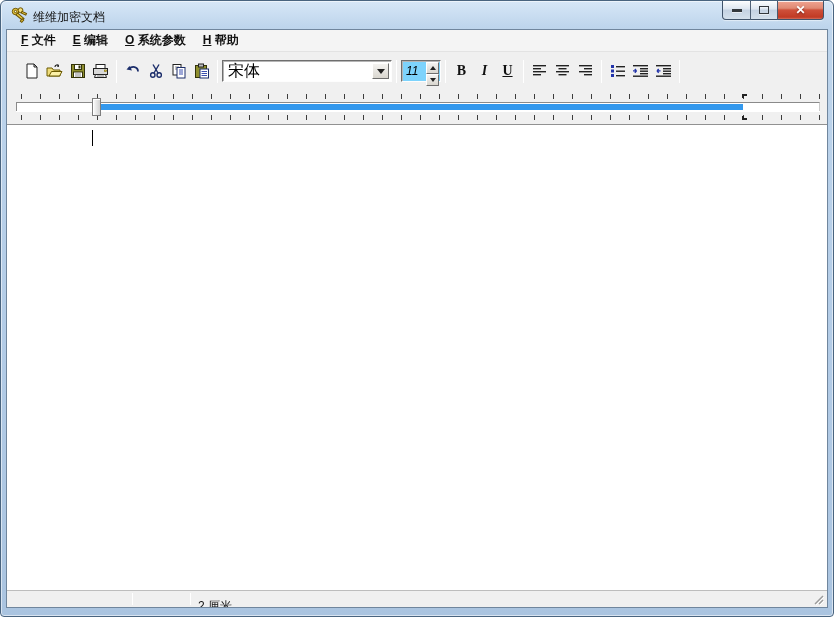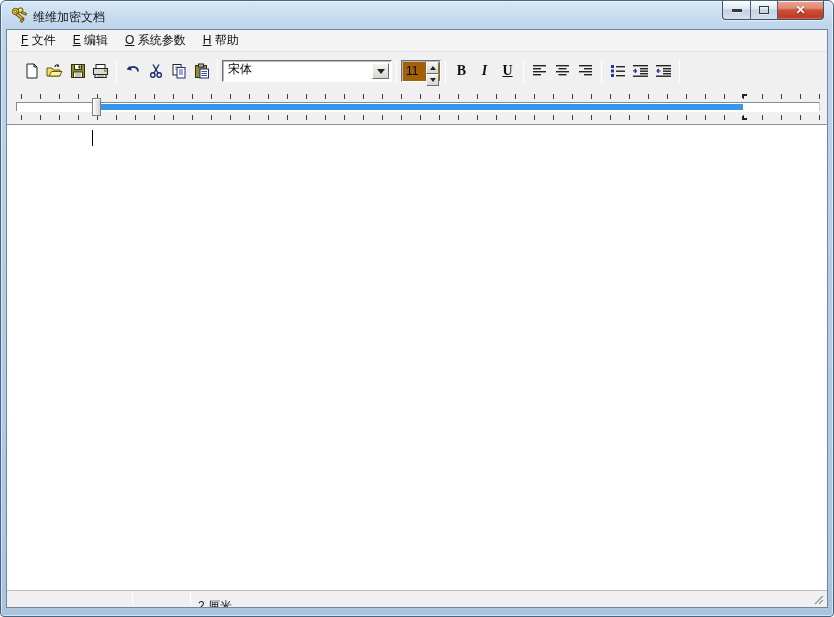--- a/index.html
+++ b/index.html
@@ -38,44 +38,44 @@
 
   
   .client {
     position:absolute; left:5px; right:5px; top:28px; bottom:8px;
     background:#f0f0f0; border:1px solid #70869d;
     display:flex; flex-direction:column; overflow:hidden;
   }
 
   
   .menubar { height:22px; flex:0 0 22px; display:flex; align-items:center; background:#f4f4f4; border-bottom:1px solid #e3e3e3; padding-left:7px; }
-  .menu-item { font-size:12px; color:#111; padding:3px 7px; margin-right:3px; cursor:default; white-space:nowrap; }
+  .menu-item { font-size:12px; color:#111; padding:3px 7px; margin-right:3px; cursor:default; white-space:nowrap;font-weight:bold; }
   .menu-item .hot { text-decoration:underline; }
 
   
   .toolbar { height:38px; flex:0 0 38px; display:flex; align-items:center; padding-left:13px; background:#f0f0f0; }
   .tbtn { width:23px; height:24px; background:transparent; border:1px solid transparent; display:flex; align-items:center; justify-content:center; padding:0; }
   .tbtn svg { display:block; }
   .tsep { width:1px; height:23px; background:#c6c6c6; border-right:1px solid #ffffff; margin:0 4px; flex:0 0 auto; }
 
   .font-combo {
     width:170px; height:22px; background:#fff; position:relative;
     border:1px solid; border-color:#6e6e6e #fdfdfd #fdfdfd #6e6e6e;
     box-shadow:inset 1px 1px 0 #b5b5b5;
-    display:flex; padding-left:5px; font-size:12px; color:#000;
+    display:flex; padding-left:5px; font-size:16px; color:#000;
   }
   .combo-arrow-btn {
     position:absolute; top:2px; right:2px; bottom:2px; width:17px;
     background:linear-gradient(#f4f3f1,#d9d6cf); border:1px solid;
     border-color:#fff #6e6e6e #6e6e6e #fff; display:flex; align-items:center; justify-content:center; padding:0;
   }
   .combo-arrow-btn::after { content:""; border:4px solid transparent; border-top:5px solid #222; margin-top:4px; }
 
-  .size-box { width:40px; height:22px; position:relative; background:#a16207;
-    border:1px solid; border-color:#6e6e6e #fdfdfd #fdfdfd #6e6e6e; box-shadow:inset 1px 1px 0 #b5b5b5; }
+  .size-box { width:40px; height:22px; position:relative; background:#7dd3fc;
+    border:1px solid; border-color:#6e6e6e #fdfdfd #fdfdfd #6e6e6e; box-shadow:inset 1px 1px 0 #b5b5b5;font-style:italic; }
   .size-value { position:absolute; left:4px; top:3px; font-size:12px; color:#000; }
   .spin { position:absolute; right:1px; top:1px; bottom:1px; width:13px; display:flex; flex-direction:column; }
   .spinbtn { flex:1; background:linear-gradient(#f4f3f1,#d9d6cf); border:1px solid; border-color:#fff #6e6e6e #6e6e6e #fff; display:flex; align-items:center; justify-content:center; padding:0; }
   .spinbtn.up::after { content:""; border:3px solid transparent; border-bottom:4px solid #222; margin-bottom:3px; }
   .spinbtn.down::after { content:""; border:3px solid transparent; border-top:4px solid #222; margin-top:3px; }
 
   .fmt { font-family:"Liberation Serif","DejaVu Serif",serif; font-size:14px; color:#111; line-height:1; }
   .fmt.b { font-weight:bold; }
   .fmt.i { font-style:italic; font-weight:bold; }
   .fmt.u { font-weight:bold; text-decoration:underline; }

